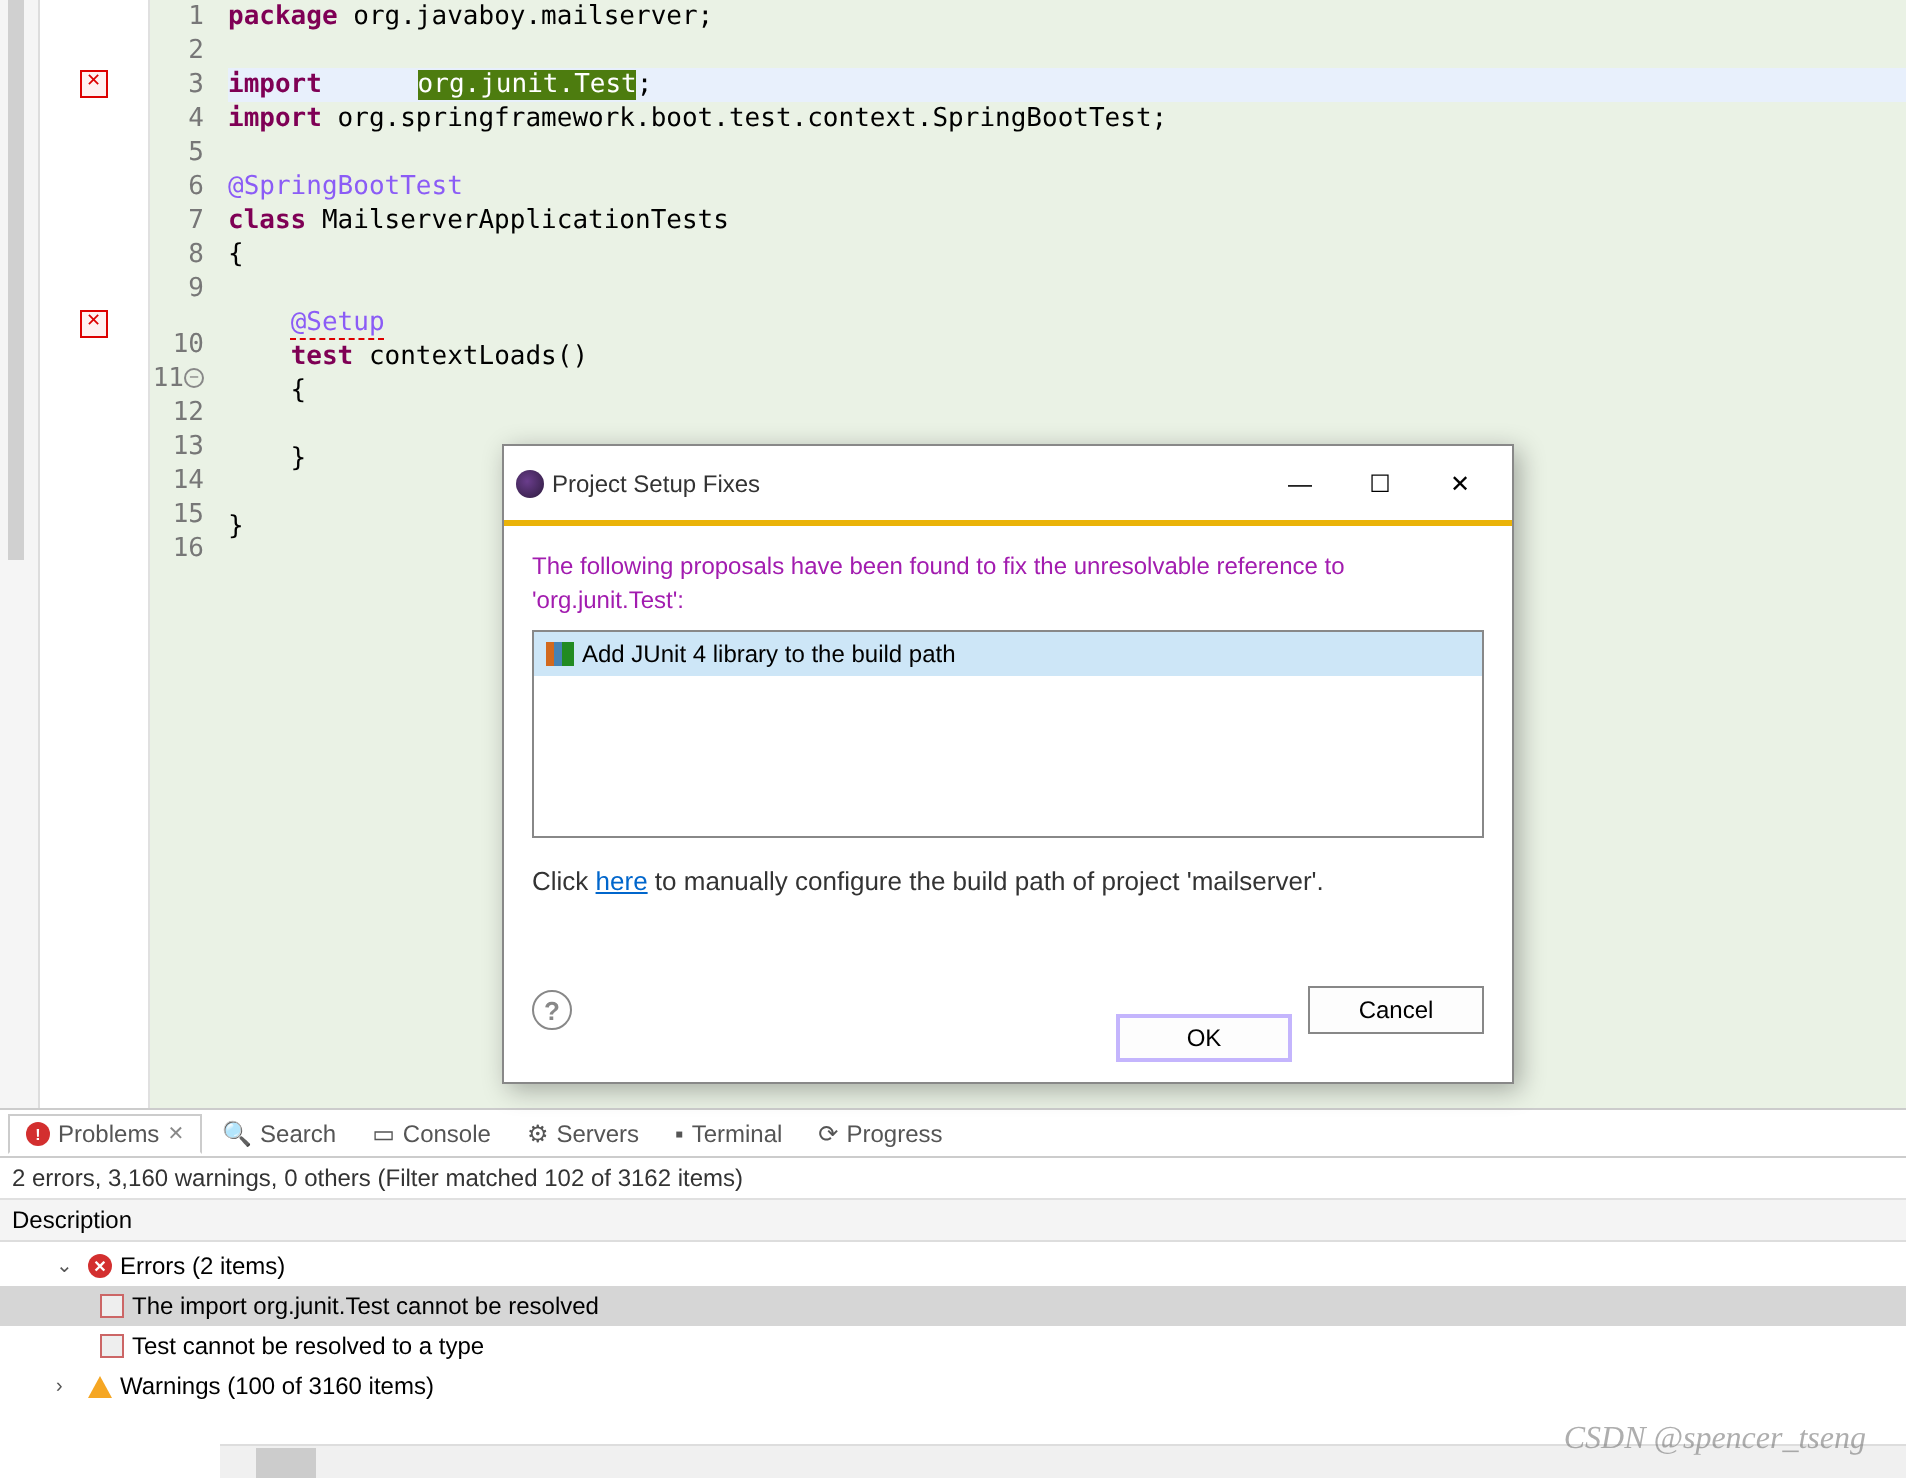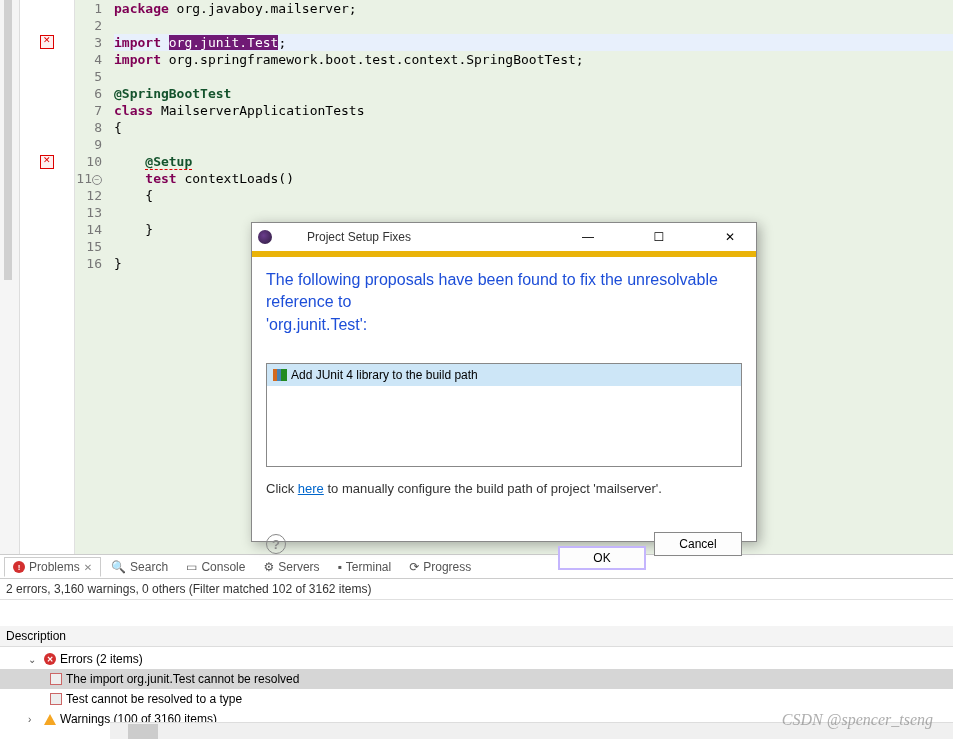--- a/index.html
+++ b/index.html
@@ -5,50 +5,50 @@
 * { margin: 0; padding: 0; box-sizing: border-box; }
 body { font-family: "Segoe UI", Tahoma, sans-serif; font-size: 12px; background: #fff; width: 953px; height: 739px; position: relative; overflow: hidden; }
 .editor-area { display: flex; height: 555px; border-bottom: 1px solid #ccc; }
 .gutter-left { width: 55px; background: #fff; border-right: 1px solid #e0e0e0; }
 .ruler { width: 20px; background: #f5f5f5; border-right: 1px solid #ddd; position: relative; }
 .ruler-bar { position: absolute; left: 4px; top: 0; width: 8px; height: 280px; background: #d0d0d0; }
 .line-nums { width: 35px; background: #eaf2e5; text-align: right; padding-right: 8px; font-family: Consolas, monospace; font-size: 13px; color: #777; line-height: 17px; padding-top: 0; }
 .code { flex: 1; background: #eaf2e5; font-family: Consolas, monospace; font-size: 13px; line-height: 17px; padding-left: 4px; position: relative; overflow: hidden; }
 .code-line { height: 17px; white-space: pre; }
 .kw { color: #7f0055; font-weight: bold; }
-.ann { color: #14532d; font-weight: bold; }
+.ann { color: #8b5cf6; }
 .err-underline { border-bottom: 1px dashed #d00; }
-.highlight { background: #701a75; color: #fff; }
+.highlight { background: #4d7c0f; color: #fff; margin-left: 40px; }
 .line-hl { background: #e8f0fc; }
 .circ { display: inline-block; width: 10px; height: 10px; border: 1px solid #888; border-radius: 50%; font-size: 8px; line-height: 8px; text-align: center; color: #888; vertical-align: middle; }
 .hscroll { position: absolute; bottom: 0; left: 110px; right: 0; height: 17px; background: #f0f0f0; border-top: 1px solid #ddd; }
 .hscroll-thumb { position: absolute; left: 18px; width: 30px; height: 15px; top: 1px; background: #ccc; }
 
 .dialog { position: absolute; left: 251px; top: 222px; width: 506px; height: 320px; background: #fff; border: 1px solid #888; box-shadow: 3px 3px 12px rgba(0,0,0,0.3); display: flex; flex-direction: column; }
-.dlg-title { height: 40px; display: flex; align-items: center; padding: 0 6px; border-bottom: 6px solid #eab308; gap: 31px; }
+.dlg-title { height: 40px; display: flex; align-items: center; padding: 0 6px; border-bottom: 3px solid #eab308; }
 .dlg-title-text { flex: 1; font-size: 12px; color: #333; padding-left: 4px; }
 .dlg-ctl { width: 40px; height: 28px; display: flex; align-items: center; justify-content: center; }
 .dlg-body { padding: 12px 14px; flex: 1; display: flex; flex-direction: column; }
-.dlg-msg { font-size: 16px; color: #1d4ed8; line-height: 1.4; margin-bottom: 27px; }
+.dlg-msg { font-size: 12px; color: #a21caf; line-height: 1.4; margin-bottom: 6px; }
 .proposal-box { border: 1px solid #888; height: 104px; background: #fff; }
 .proposal-item { padding: 4px 6px; background: #cde6f7; display: flex; align-items: center; gap: 4px; }
 .dlg-link-row { margin-top: 14px; font-size: 13px; color: #333; }
 .link { color: #0066cc; text-decoration: underline; cursor: pointer; }
 .dlg-footer { display: flex; align-items: center; padding: 10px 14px; gap: 8px; }
 .help-icon { width: 20px; height: 20px; border: 1.5px solid #888; border-radius: 50%; display: flex; align-items: center; justify-content: center; color: #888; font-weight: bold; font-size: 13px; }
 .spacer { flex: 1; }
 .btn { width: 88px; height: 24px; border: 1px solid #888; background: #fdfdfd; font-size: 12px; cursor: pointer; }
 .btn-default { border: 2px solid #c4b5fd; margin-top: 28px; }
 
 .tabs-row { display: flex; align-items: center; height: 24px; border-bottom: 1px solid #ccc; padding-left: 4px; gap: 2px; background: #fff; }
 .tab { display: flex; align-items: center; gap: 4px; padding: 2px 8px; color: #555; font-size: 12px; }
 .tab.active { background: #fff; border: 1px solid #ccc; border-bottom: 1px solid #fff; margin-bottom: -1px; }
 .tab-close { font-size: 10px; color: #888; }
 .filter-row { padding: 3px 6px; font-size: 12px; color: #333; border-bottom: 1px solid #e0e0e0; }
-.desc-header { padding: 3px 6px; font-size: 12px; background: #f4f4f4; border-bottom: 1px solid #ddd; margin-top: 26px; }
+.desc-header { padding: 3px 6px; font-size: 12px; background: #f4f4f4; border-bottom: 1px solid #ddd; }
 .tree { padding: 2px 0; }
 .tree-row { display: flex; align-items: center; height: 20px; padding-left: 6px; gap: 4px; font-size: 12px; }
 .tree-row.sel { background: #d6d6d6; }
 .indent1 { padding-left: 28px; }
 .indent2 { padding-left: 50px; }
 .twisty { width: 12px; color: #555; font-size: 10px; }
 .err-ico { width: 12px; height: 12px; background: #d32f2f; border-radius: 50%; display: inline-flex; align-items: center; justify-content: center; color: #fff; font-size: 8px; font-weight: bold; }
 .warn-ico { width: 0; height: 0; border-left: 6px solid transparent; border-right: 6px solid transparent; border-bottom: 11px solid #f5a623; position: relative; }
 .file-ico { width: 12px; height: 12px; background: #eee; border: 1px solid #c66; display: inline-block; }
 .watermark { position: absolute; right: 20px; bottom: 10px; color: rgba(120,120,120,0.6); font-size: 16px; font-style: italic; font-family: Georgia, serif; }
@@ -90,21 +90,21 @@
   <div class="line-nums" id="line-nums">
       <div style="height: 17px;">1</div>
       <div style="height: 17px;">2</div>
       <div style="height: 17px;">3</div>
       <div style="height: 17px;">4</div>
       <div style="height: 17px;">5</div>
       <div style="height: 17px;">6</div>
       <div style="height: 17px;">7</div>
       <div style="height: 17px;">8</div>
       <div style="height: 17px;">9</div>
-      <div style="height: 17px;">10</div>
+      <div style="height: 17px; margin-top: 11px;">10</div>
       <div style="height: 17px;">11<span class="circ">−</span></div>
       <div style="height: 17px;">12</div>
       <div style="height: 17px;">13</div>
       <div style="height: 17px;">14</div>
       <div style="height: 17px;">15</div>
       <div style="height: 17px;">16</div>
     </div>
   <div class="code" id="code">
       <div class="code-line"><span class="kw">package</span> org.javaboy.mailserver;</div>
       <div class="code-line"></div>

